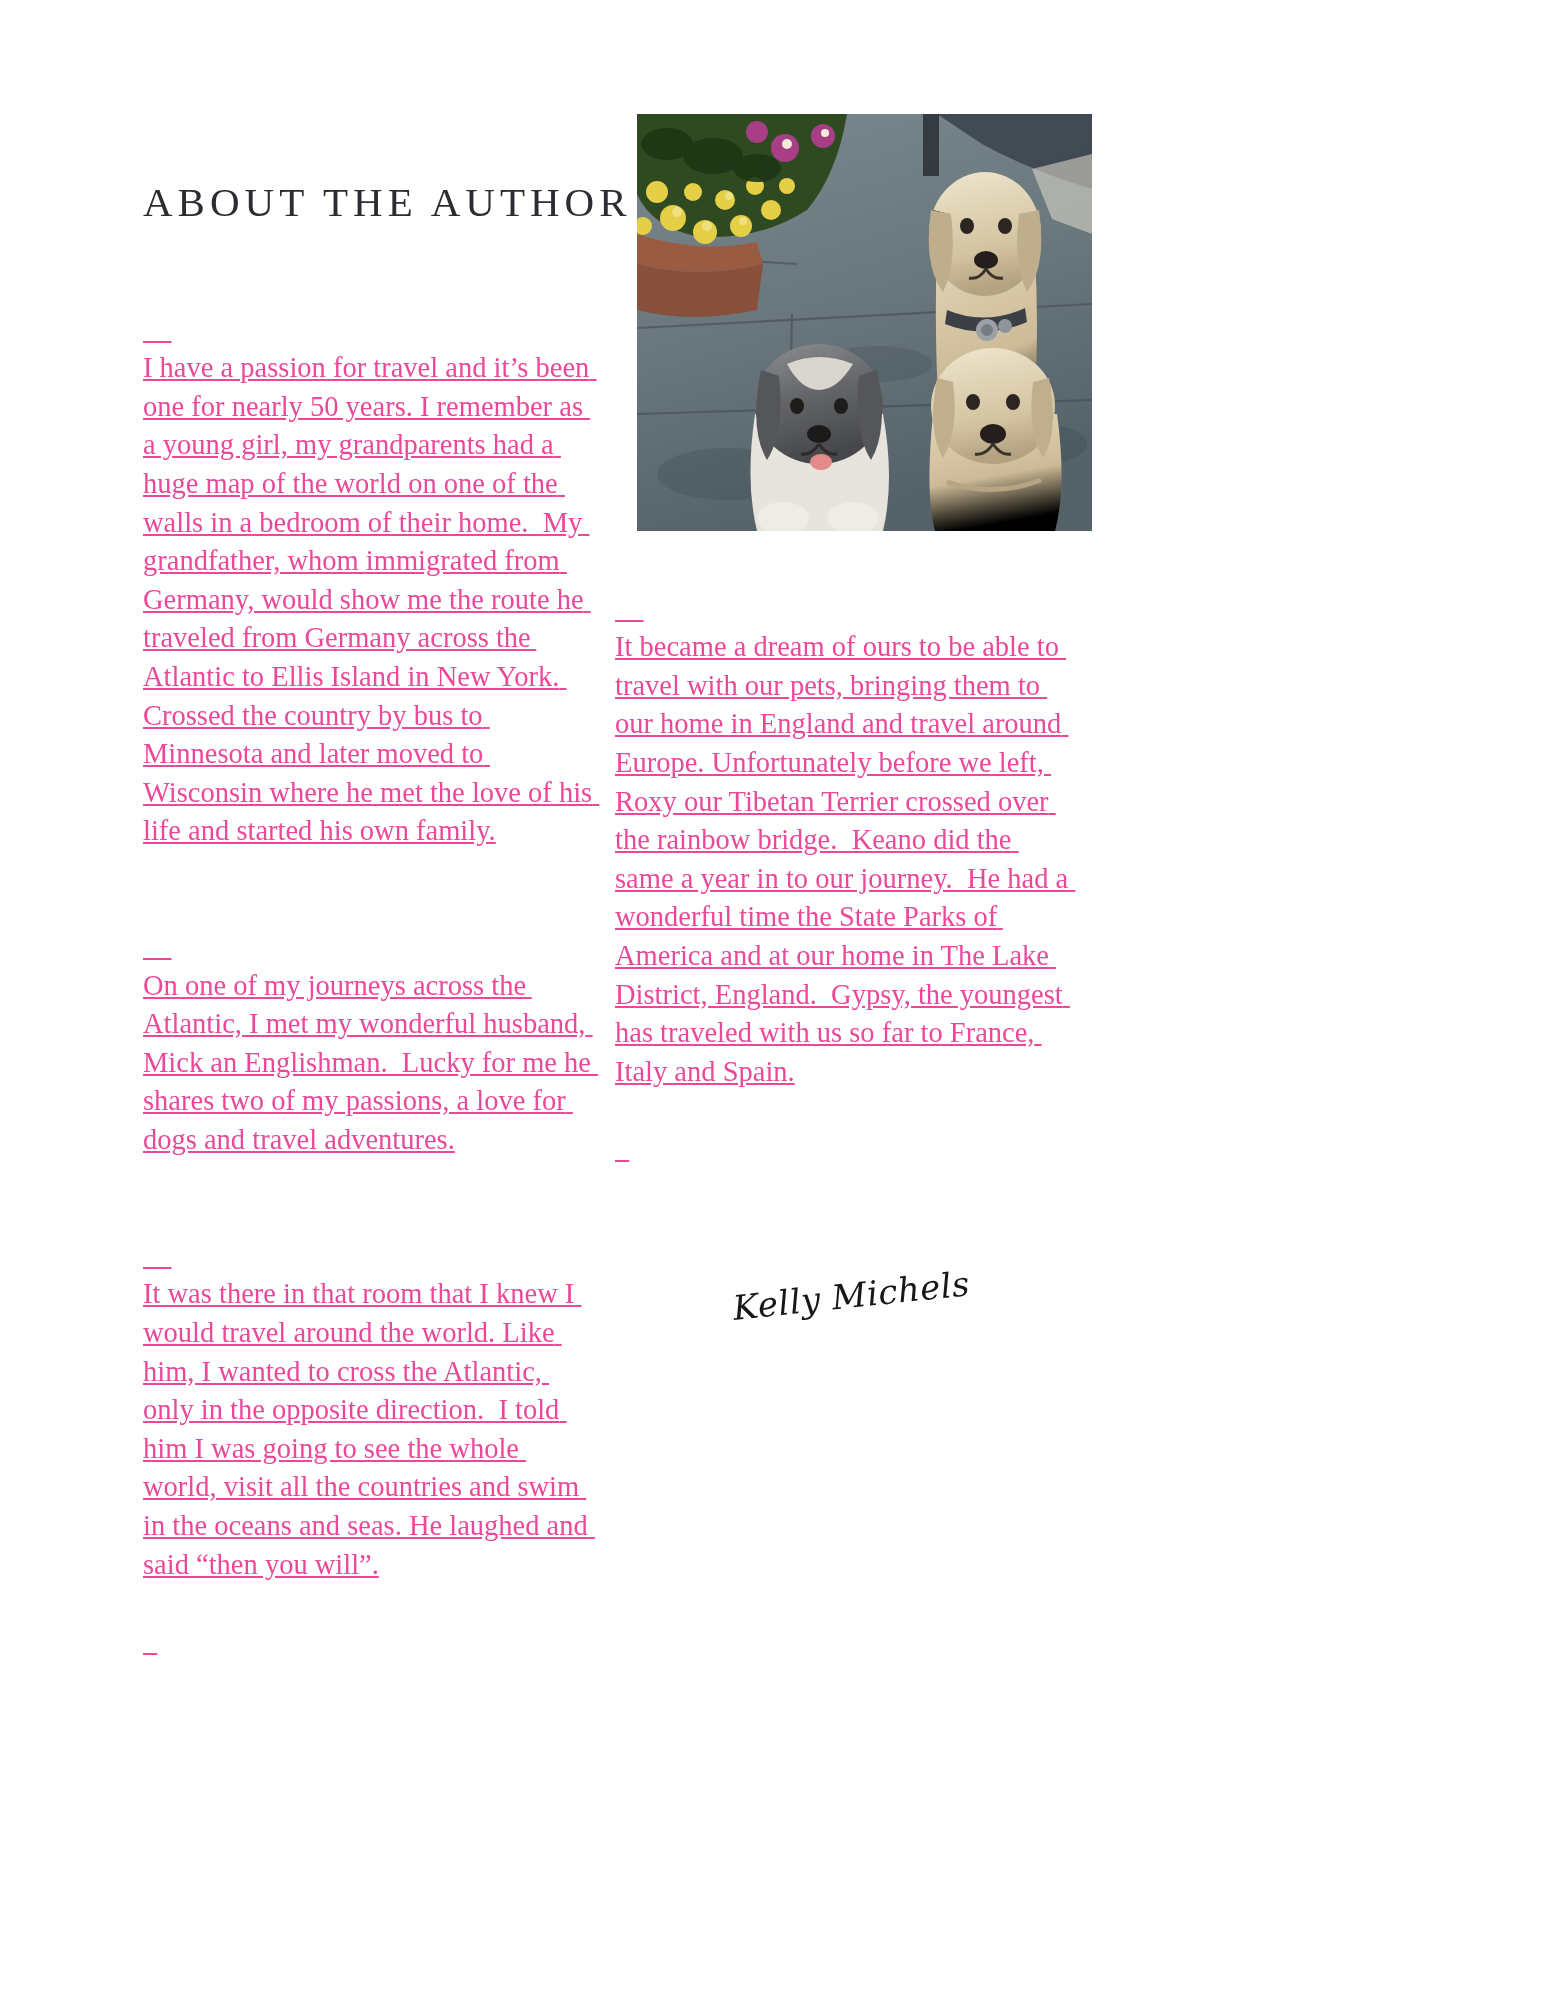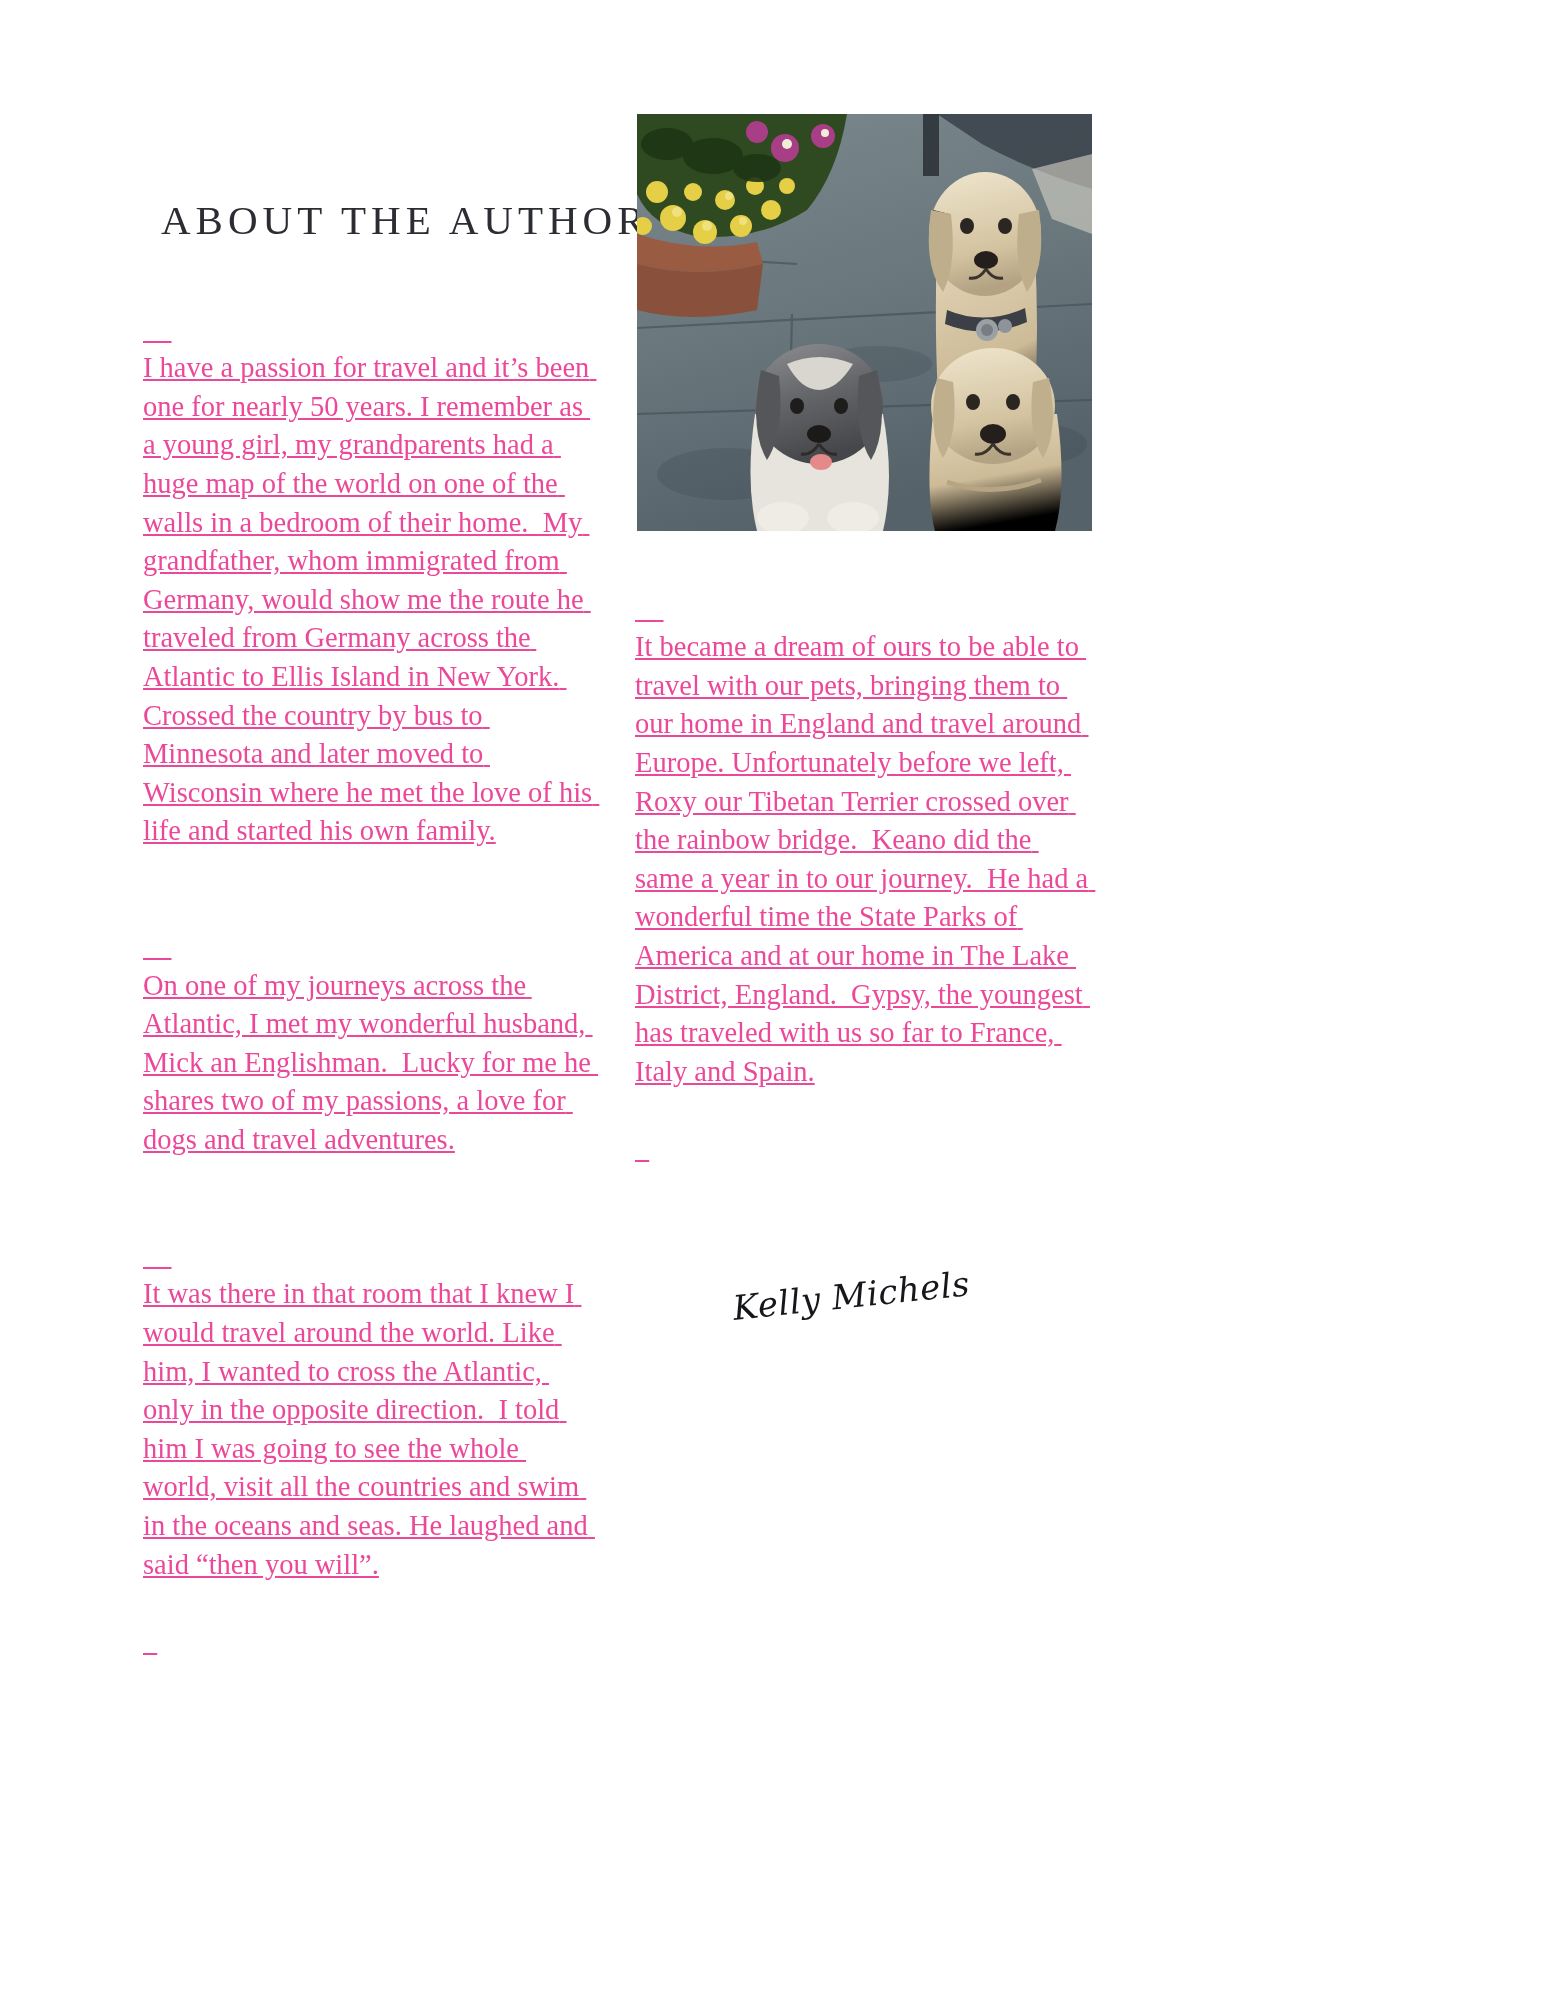--- a/index.html
+++ b/index.html
@@ -26,40 +26,40 @@
   .page-title {
     position: absolute;
     left: 143px;
     top: 178px;
     font-family: "Liberation Serif", "DejaVu Serif", serif;
     font-size: 41px;
     letter-spacing: 5.0px;
     color: #2b2d33;
     white-space: nowrap;
     font-weight: 400;
-    margin: 18px;
+    margin: 0;
   }
 
   
   .col {
     position: absolute;
     font-size: 28.5px;
     line-height: 38.6px;
     color: #ec4899;
     text-align: left;
     white-space: pre-wrap;
     text-decoration: underline;
   }
   .col-left {
     left: 143px;
     top: 272px;
     width: 452px;
   }
   .col-right {
-    left: 635px;
+    left: 615px;
     top: 551px;
     width: 455px;
   }
   .col p {
     margin: 0 0 38.6px 0;
   }
   .col p:last-child {
     margin-bottom: 0;
   }
 

